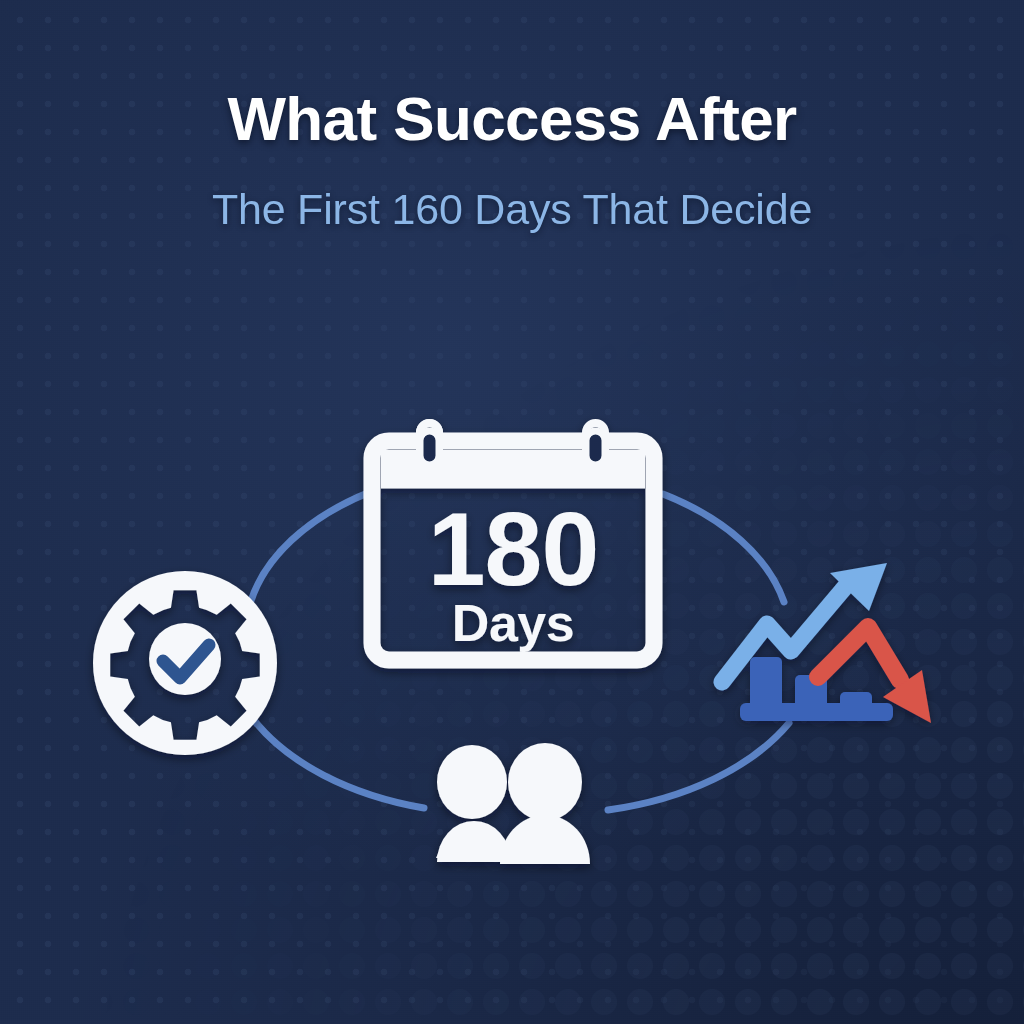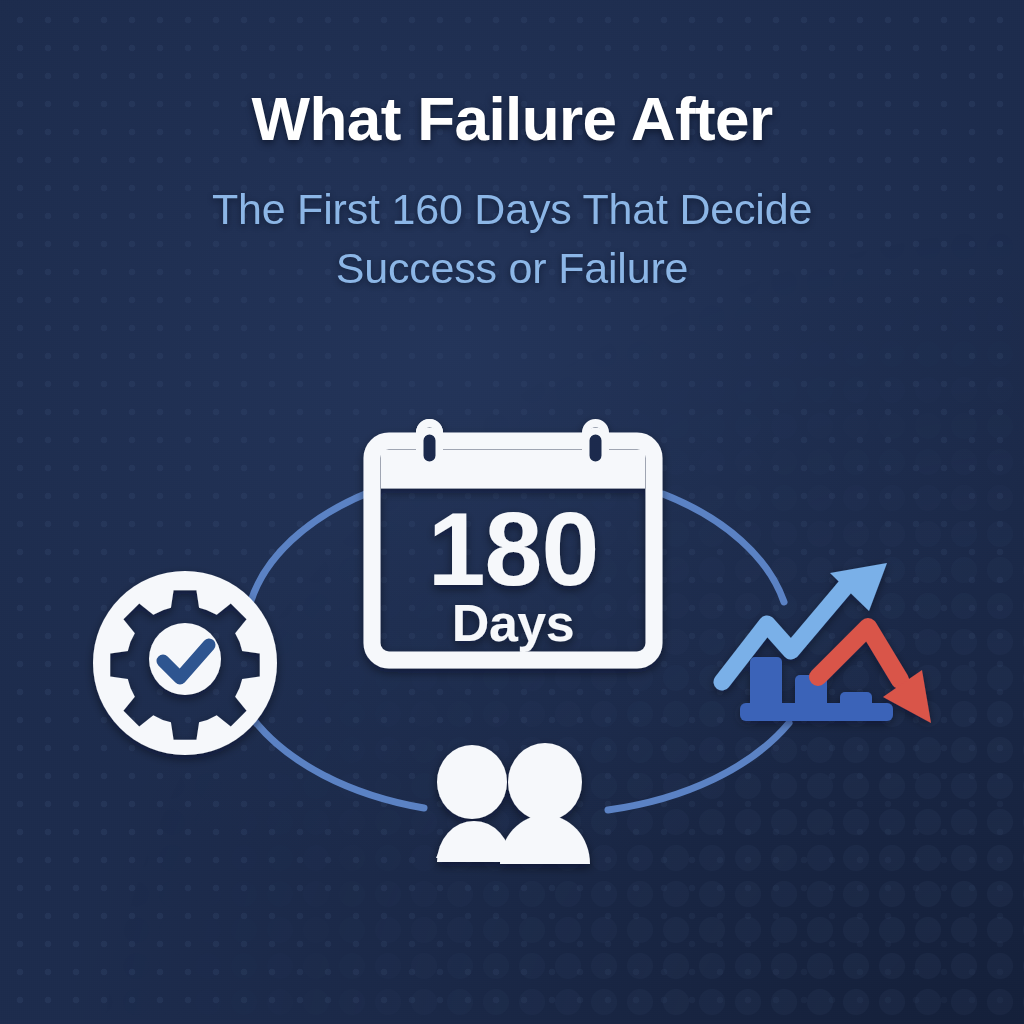--- a/index.html
+++ b/index.html
@@ -107,25 +107,24 @@
 <div id="poster">
 
   <div class="bg-base"></div>
   <div class="bg-dots-small"></div>
   <div class="bg-dots-large"></div>
   <div class="bg-vignette"></div>
   <div class="bg-noise"></div>
 
   <div class="headline">
     <h1 style="margin:0;">
-      <span class="title-line">What Failure After</span>
+      <span class="title-line">What Success After</span>
     </h1>
     <div class="subtitle-block">
       <span class="subtitle-line">The First 160 Days That Decide</span>
-      <span class="subtitle-line">Success or Failure</span>
     </div>
   </div>
 
   <div class="stage">
     <svg width="1024" height="1024" viewBox="0 0 1024 1024" xmlns="http://www.w3.org/2000/svg">
       <defs>
         <filter id="softshadow" x="-25%" y="-25%" width="150%" height="150%">
           <feDropShadow dx="0" dy="4" stdDeviation="5" flood-color="#060d1e" flood-opacity="0.45"></feDropShadow>
         </filter>
         <filter id="lightshadow" x="-30%" y="-30%" width="160%" height="160%">

